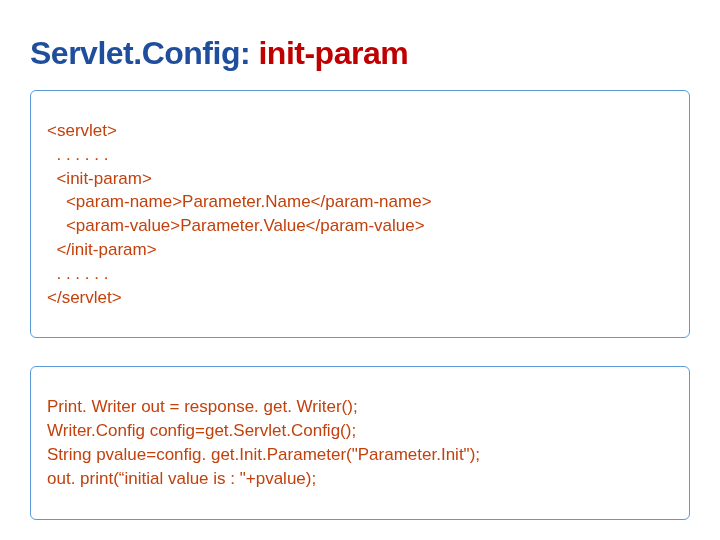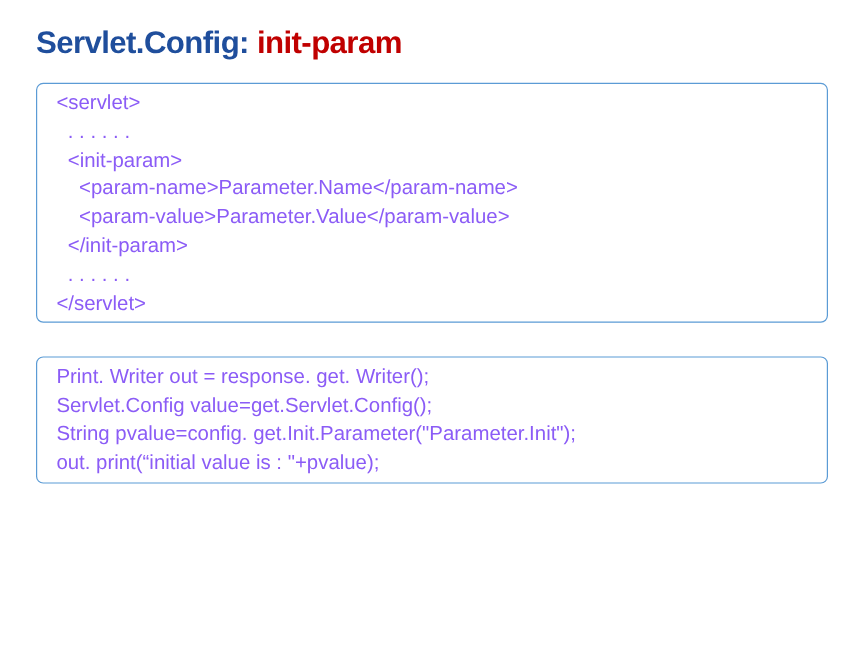--- a/index.html
+++ b/index.html
@@ -5,55 +5,56 @@
   body {
     margin: 0;
     padding: 20px 30px;
     font-family: Arial, sans-serif;
     background: #ffffff;
     width: 720px;
     height: 540px;
     box-sizing: border-box;
   }
   .title {
-    font-size: 26px;
+    font-size: 32px;
     font-weight: bold;
     margin-bottom: 18px;
     letter-spacing: -0.5px;
+    margin-top: 15px;
   }
   .title .part1 {
     color: #1f4e9c;
   }
   .title .part2 {
     color: #c00000;
   }
   .code-box {
     border: 1px solid #5b9bd5;
     border-radius: 6px;
-    padding: 4px 16px;
+    padding: 28px 16px;
     margin-bottom: 28px;
     font-family: Arial, sans-serif;
     font-size: 17px;
     line-height: 1.4;
-    color: #8b5cf6;
+    color: #c2410c;
     white-space: pre;
   }
 </style>
 </head>
 <body>
 
 <div class="title">
   <span class="part1">Servlet.Config: </span><span class="part2">init-param</span>
 </div>
 
 <div class="code-box"><span>&lt;servlet&gt;</span>
 <span>  . . . . . .</span>
 <span>  &lt;init-param&gt;</span>
 <span>    &lt;param-name&gt;Parameter.Name&lt;/param-name&gt;</span>
 <span>    &lt;param-value&gt;Parameter.Value&lt;/param-value&gt;</span>
 <span>  &lt;/init-param&gt;</span>
 <span>  . . . . . .</span>
 <span>&lt;/servlet&gt;</span></div>
 
 <div class="code-box"><span>Print. Writer out = response. get. Writer();</span>
-<span>Servlet.Config value=get.Servlet.Config();</span>
+<span>Writer.Config config=get.Servlet.Config();</span>
 <span>String pvalue=config. get.Init.Parameter("Parameter.Init");</span>
 <span>out. print(“initial value is : "+pvalue);</span></div>
 
 </body></html>

